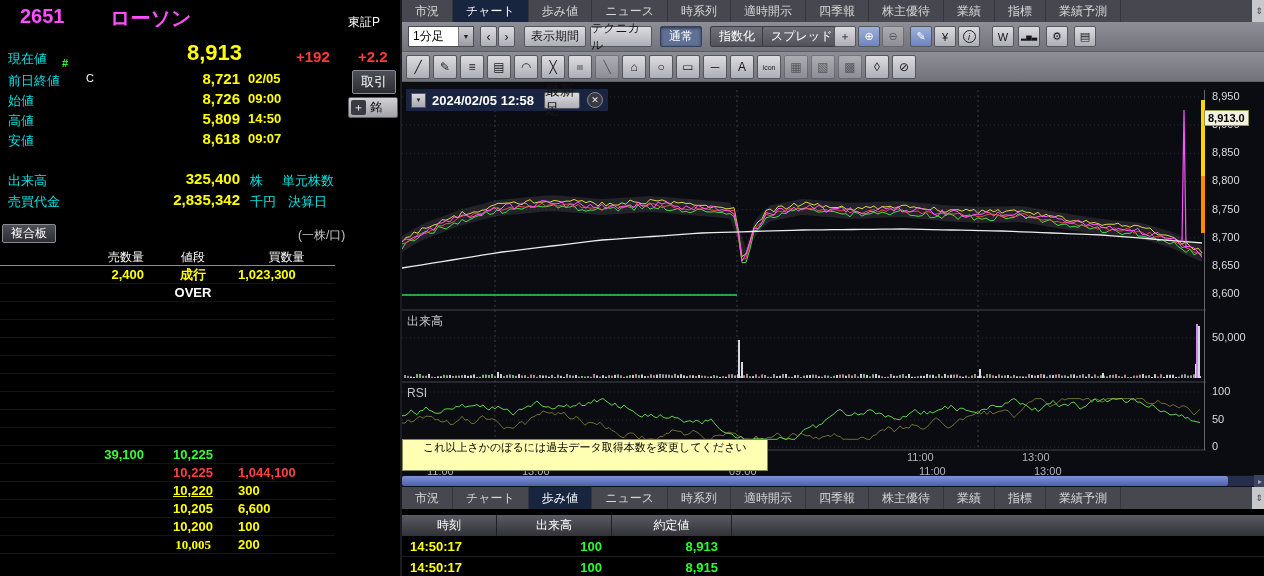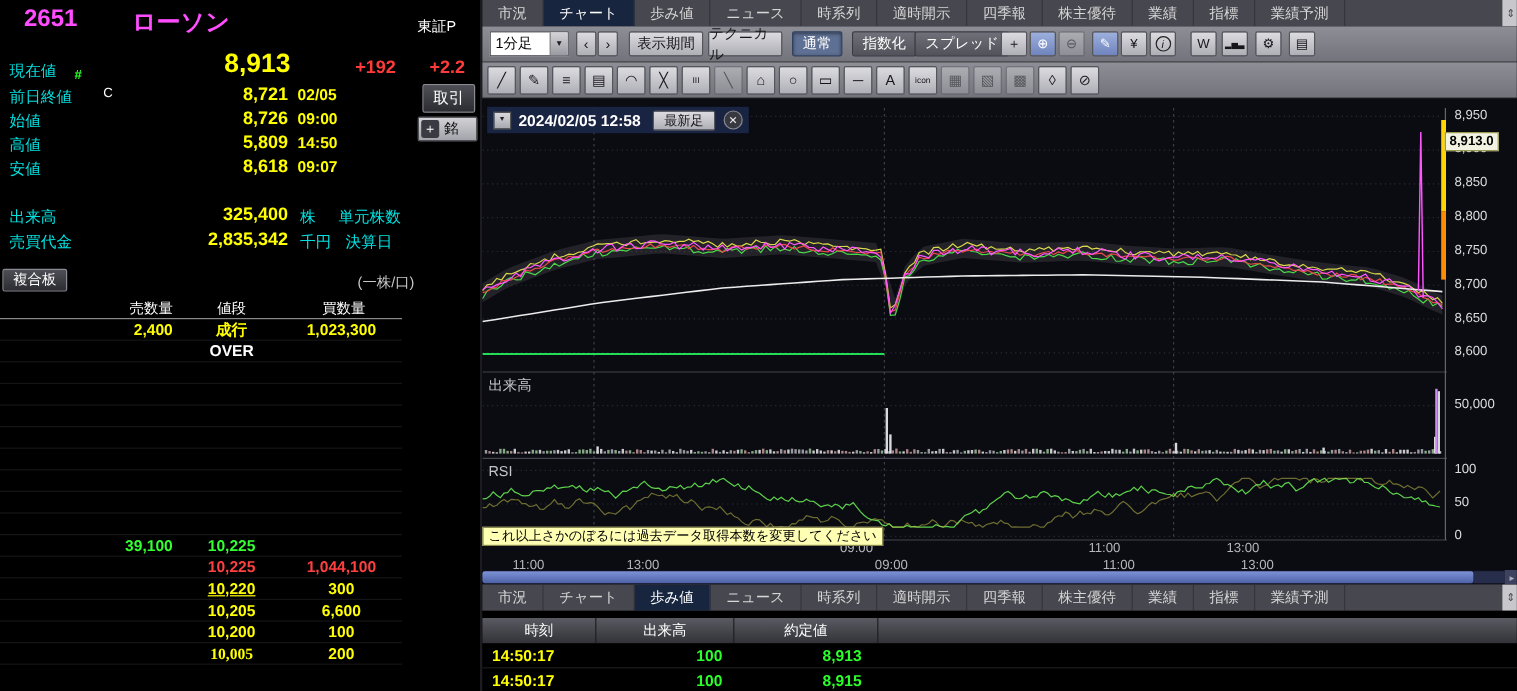--- a/index.html
+++ b/index.html
@@ -17,21 +17,21 @@
 .btn-dark3{display:flex;align-items:center;justify-content:center;font-size:13px;color:#fff;
   background:linear-gradient(#4e4e56,#2c2c32);border:1px solid #8a8a92;border-radius:2px}
 .btn-lite{display:flex;align-items:center;font-size:12px;color:#111;overflow:hidden;
   background:linear-gradient(#d2d2d6,#a2a2aa);border:1px solid #5c5c64;border-radius:2px}
 .plusbox{display:inline-flex;align-items:center;justify-content:center;width:15px;height:15px;
   background:#3a3a42;color:#fff;font-size:11px;margin:0 4px 0 2px;border-radius:2px}
 #board-head{display:flex;font-size:12px;border-bottom:1px solid #8a8a8a}
 .bcell{line-height:18px;height:18px;white-space:nowrap;overflow:hidden}
 .c1{width:148px;text-align:right;padding-right:4px}
 .c2{width:90px;text-align:center}
-.c3{width:97px;text-align:center;padding-right:4px}
+.c3{width:97px;text-align:left;padding-right:4px}
 .c3h{width:97px;text-align:center}
 .board-row{display:flex;height:18px;border-bottom:1px solid #151515;font-size:13px;font-weight:bold}
 
 
 #right{position:absolute;left:400px;top:0;width:864px;height:576px;background:#0b0b12;border-left:2px solid #1c1c20}
 .tabbar{position:absolute;left:0;width:864px;height:22px;background:#47474f;display:flex;align-items:stretch;overflow:hidden}
 .tab{display:flex;align-items:center;padding:0 13px;font-size:12px;color:#d6d6d6;border-right:1px solid #35353b;white-space:nowrap}
 .tab.active{background:#17253f;color:#fff}
 .tab-scroll{width:14px;display:flex;align-items:center;justify-content:center;background:#c8c8cc;color:#44444a;font-size:9px}
 .toolbar{position:absolute;left:0;width:864px;height:30px;background:linear-gradient(#8e8e96,#73737b);border-bottom:1px solid #5c5c62}
@@ -54,27 +54,27 @@
 #chart-area{position:absolute;left:0;top:82px;width:864px;height:405px;background:#0b0b12}
 #chart-canvas{position:absolute;left:0;top:0;width:804px;height:393px}
 #axis-area{position:absolute;left:804px;top:0;width:60px;height:393px}
 .axis-label{position:absolute;left:6px;font-size:11px;color:#dcdcdc;white-space:nowrap}
 .pane-label{position:absolute;font-size:12px;color:#c4c4c8}
 #info-bar{position:absolute;left:4px;top:7px;height:22px;display:flex;align-items:center;
   background:rgba(26,40,72,.88);padding:0 5px;z-index:4}
 #info-drop{width:15px;height:15px;background:linear-gradient(#d8d8dc,#a8a8b0);border:1px solid #555;
   display:flex;align-items:center;justify-content:center;font-size:6px;color:#222;margin-right:6px}
 #info-date{font-size:13px;font-weight:bold;color:#fff;margin-right:10px;white-space:nowrap}
-#latest-btn{width:52px;height:17px;font-size:11px;margin-right:7px}
+#latest-btn{width:36px;height:17px;font-size:15px;margin-right:7px}
 #close-btn{width:16px;height:16px;border-radius:50%;background:#383840;border:1px solid #8a8a92;color:#eee;
   font-size:9px;display:flex;align-items:center;justify-content:center}
 #price-tag{position:absolute;left:-2px;top:28px;background:#f2f2e2;color:#000;font-size:11px;font-weight:bold;
   padding:1px 3px;border:1px solid #99994f;white-space:nowrap}
-#history-tooltip{position:absolute;left:0;top:357px;height:16px;line-height:15px;background:#ffffb4;
-  border:1px solid #8a8a50;color:#000;font-size:11px;padding:0 4px;white-space:nowrap;z-index:5}
+#history-tooltip{position:absolute;left:0;top:357px;height:32px;line-height:15px;background:#ffffb4;
+  border:1px solid #8a8a50;color:#000;font-size:11px;padding:0 20px;white-space:nowrap;z-index:5}
 .tlabel{position:absolute;font-size:11px;color:#b4b4bc;white-space:nowrap}
 
 #trades{position:absolute;left:0;top:509px;width:864px;height:67px;background:#000}
 #trade-head{position:absolute;left:0;top:6px;width:864px;height:21px;display:flex;
   background:linear-gradient(#5a5a62,#323238);color:#fff;font-size:12px}
 .th{display:flex;align-items:center;justify-content:center;border-right:1px solid #1e1e24;height:21px}
 .th1{width:95px}.th2{width:115px}.th3{width:120px}
 #trade-rows{position:absolute;left:0;top:27px;width:864px}
 .trade-row{display:flex;height:21px;border-bottom:1px solid #1c1c1c;font-size:13px;font-weight:bold}
 .tc{line-height:21px;white-space:nowrap}

